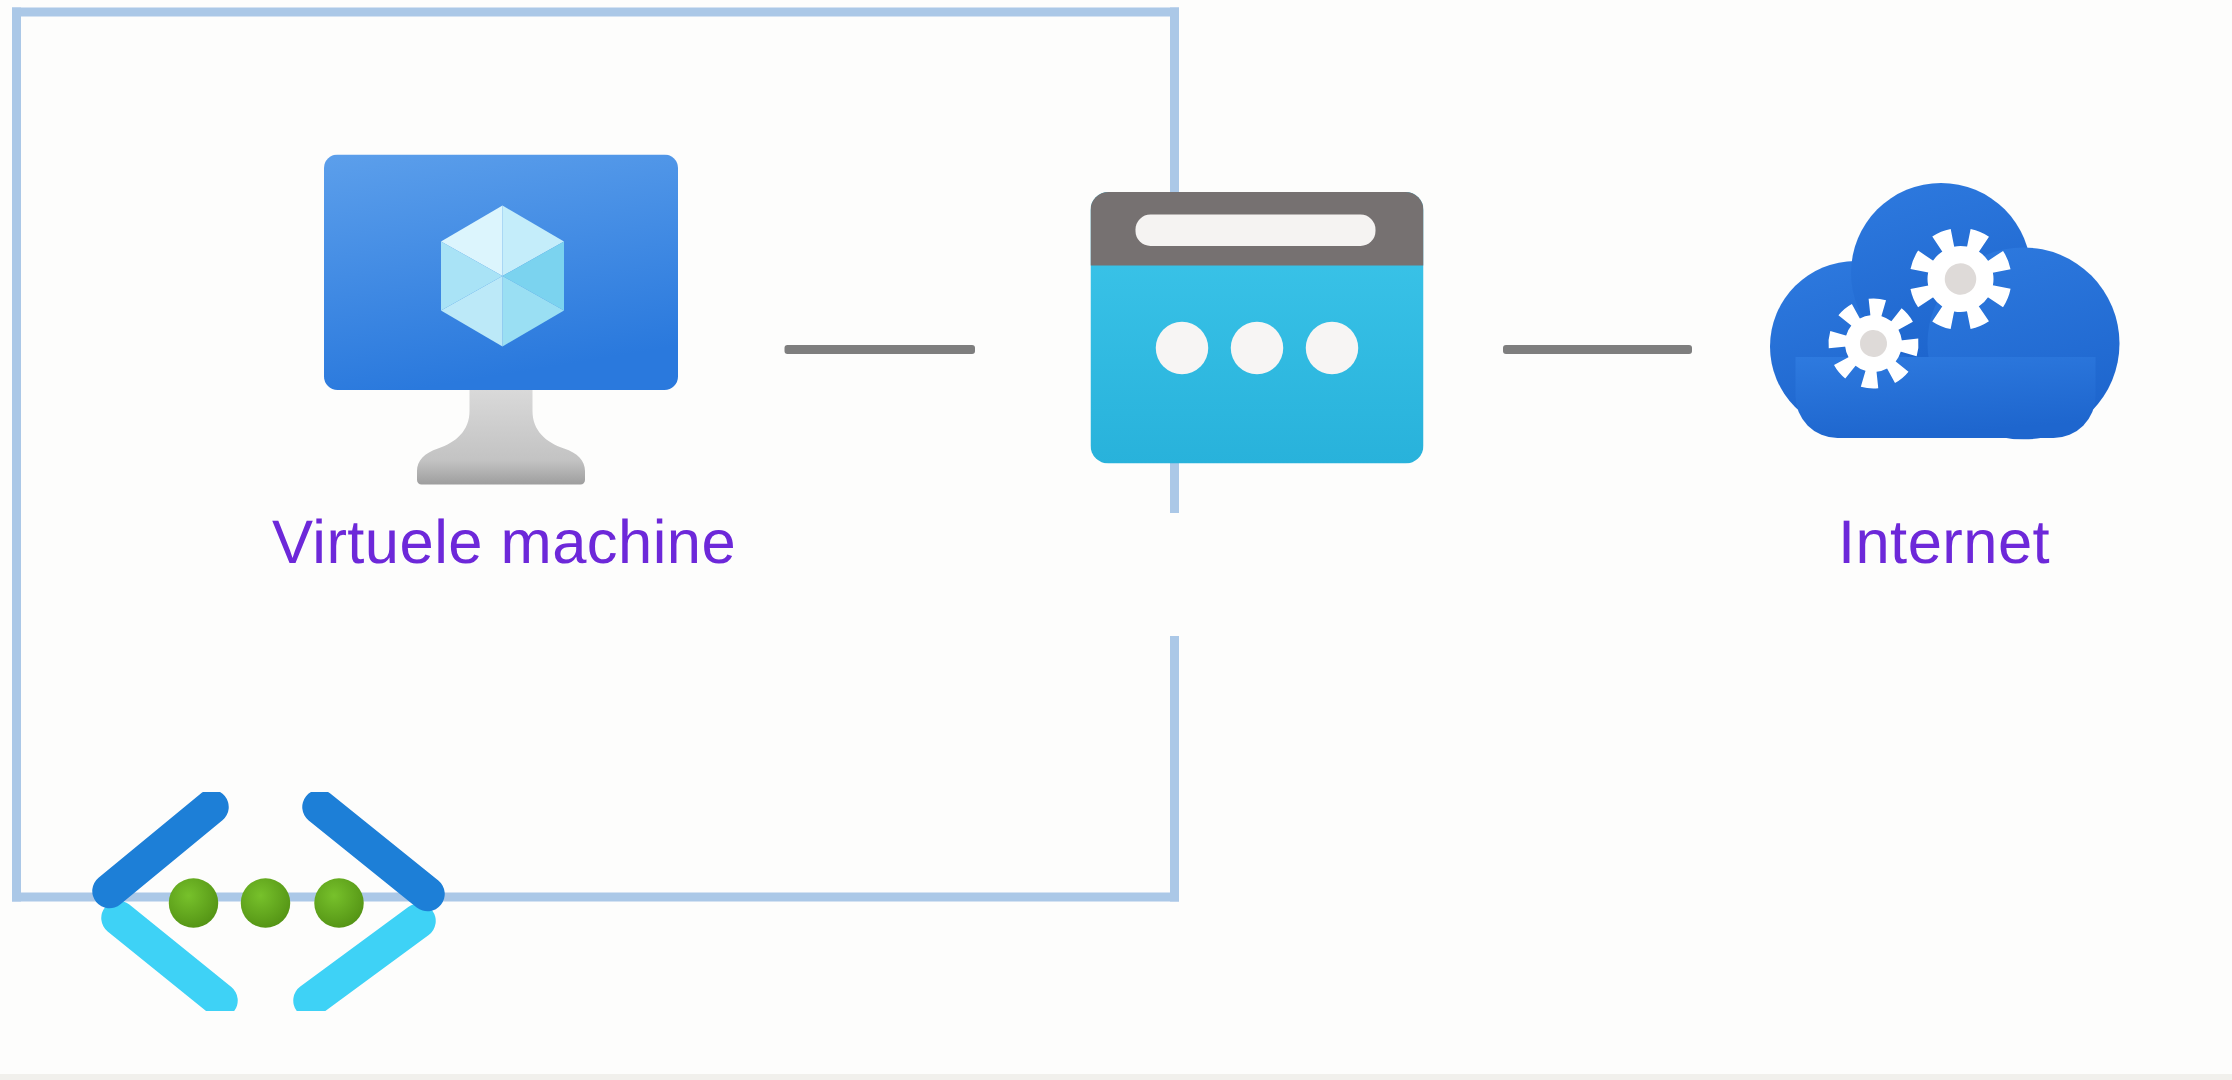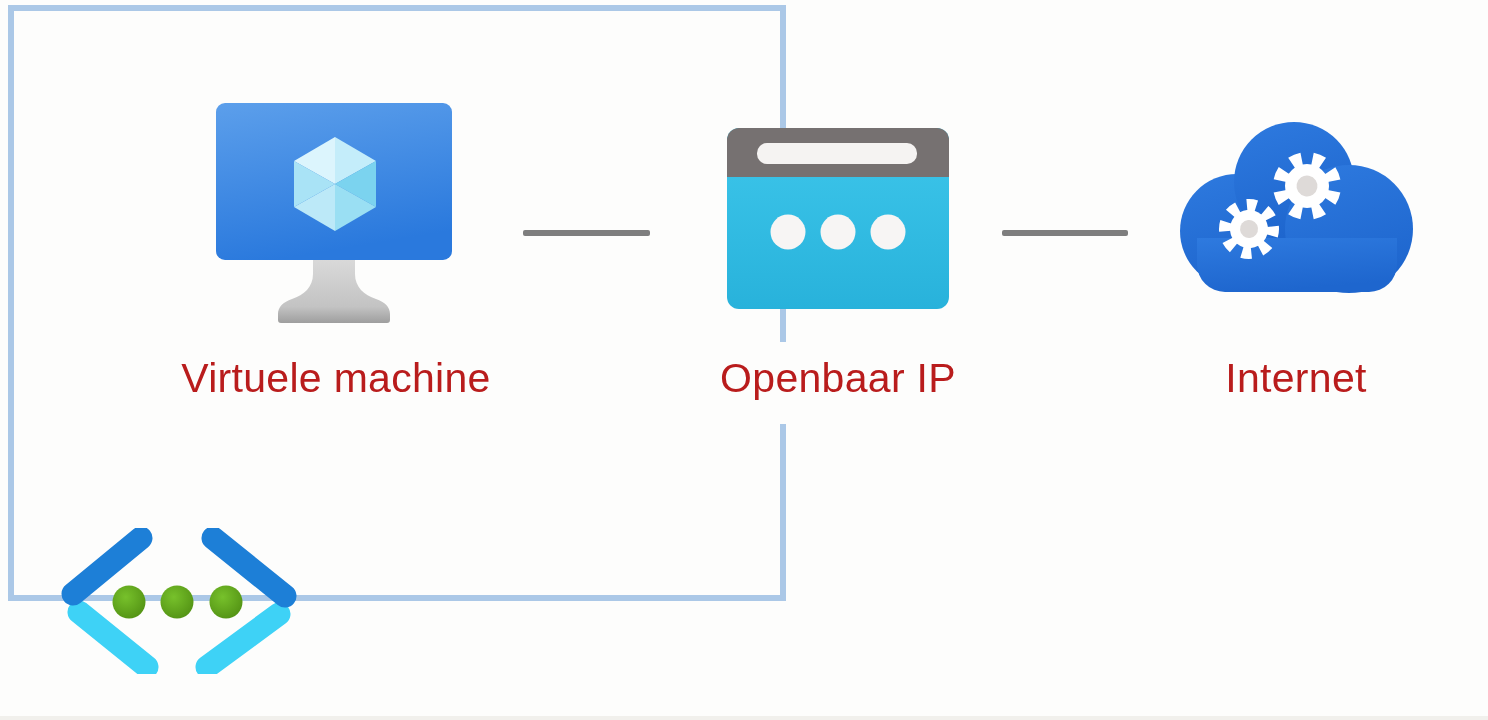--- a/index.html
+++ b/index.html
@@ -21,26 +21,26 @@
     background:#7e7e7e;
     border-radius:2px;
     z-index:2;
   }
   .node-icon{
     position:absolute;
     z-index:3;
   }
   .node-label{
     position:absolute;
-    top:354px;
+    top:337px;
     width:420px;
     text-align:center;
     font-size:41px;
     line-height:1.2;
-    color:#b91c1c;
+    color:#6d28d9;
     letter-spacing:0.3px;
     z-index:4;
     white-space:nowrap;
   }
   .bottom-edge{
     position:absolute;
     left:0;top:716px;width:1488px;height:4px;
     background:#f1f0ec;
     z-index:0;
   }
@@ -135,17 +135,16 @@
       <line x1="18" y1="66" x2="86" y2="10" stroke="#1d7fd7"></line>
       <line x1="224" y1="86" x2="152" y2="139" stroke="#3ed2f6"></line>
       <line x1="158" y1="10" x2="230" y2="68" stroke="#1d7fd7"></line>
     </g>
     <circle cx="74" cy="74" r="16.5" fill="url(#vnetDot)"></circle>
     <circle cx="122" cy="74" r="16.5" fill="url(#vnetDot)"></circle>
     <circle cx="171" cy="74" r="16.5" fill="url(#vnetDot)"></circle>
   </svg>
 
   <div class="node-label" style="left:126px;">Virtuele machine</div>
-  <div class="node-label" style="left:628px;">Openbaar IP</div>
   <div class="node-label" style="left:1086px;">Internet</div>
 
   <div class="bottom-edge"></div>
 </div>
 
 </body></html>

